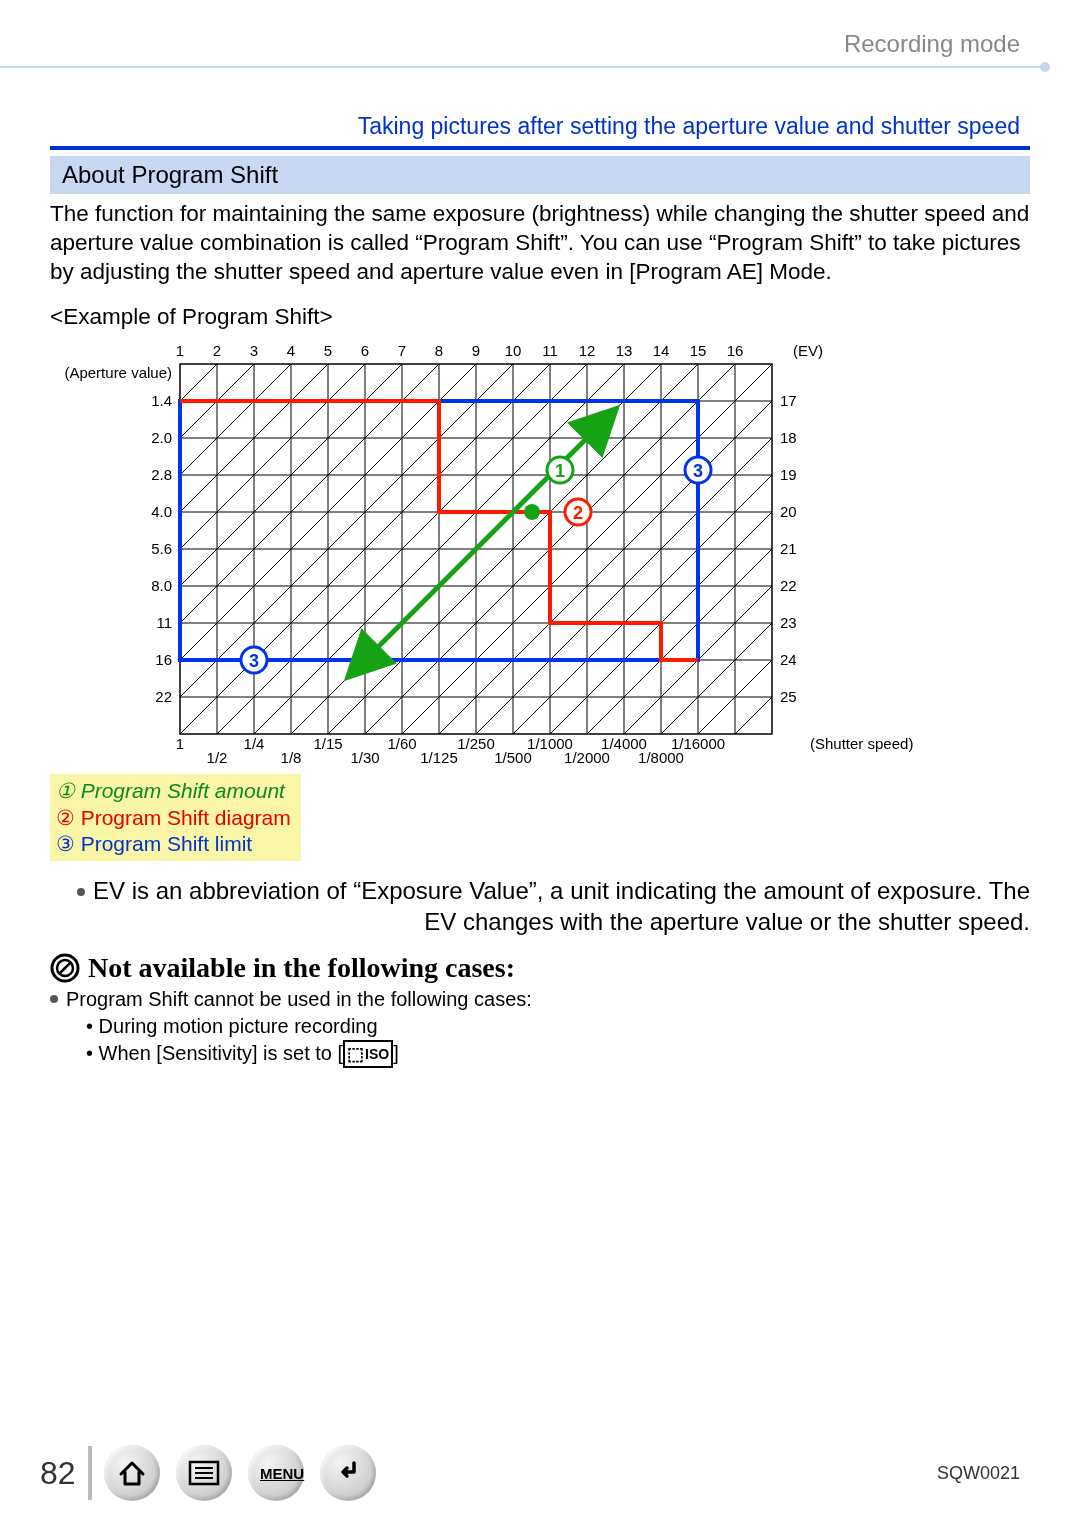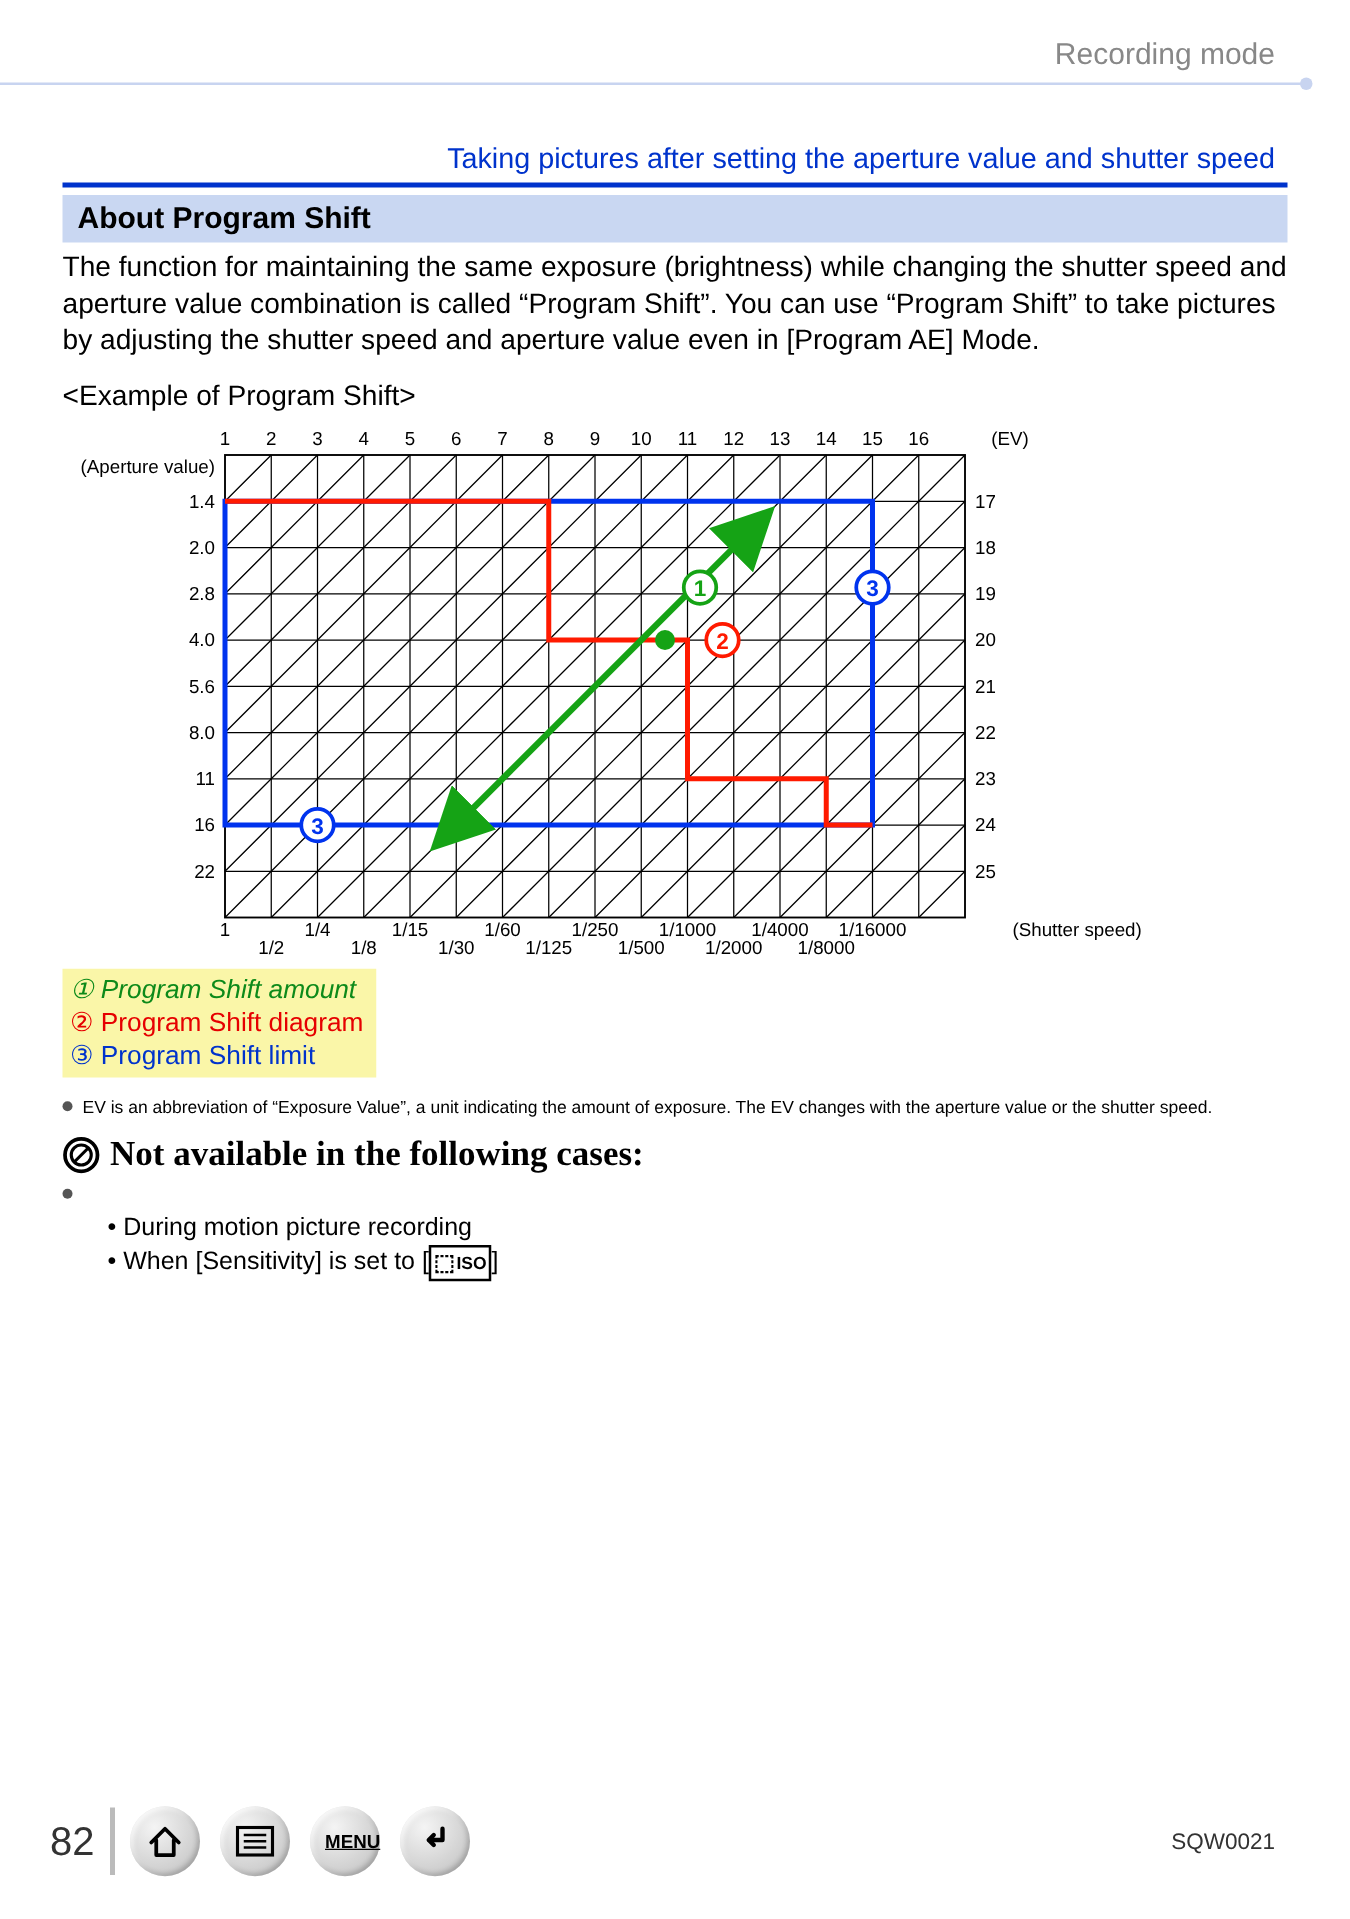--- a/index.html
+++ b/index.html
@@ -42,21 +42,21 @@
     color: #0033cc;
     font-size: 23px;
     margin-top: 45px;
     padding-right: 10px;
   }
   .title-rule{
     height:4px;background:#0033cc;margin-top:6px;margin-bottom:0;
   }
   .section-heading {
     background: #c9d7f2;
-    font-weight: bold;
+    font-weight: normal;
     font-size: 24px;
     padding: 5px 12px;
     margin-top: 6px;
   }
   .body-text {
     font-size: 22.5px;
     line-height: 1.28;
     margin-top: 6px;
   }
   .example-label {
@@ -71,23 +71,24 @@
     display: inline-block;
     padding: 4px 10px 4px 6px;
     margin-top: 6px;
     font-size: 21px;
     line-height: 1.25;
   }
   .lg-green { color: #0d8a1a; font-style: italic; }
   .lg-red { color: #e60000; }
   .lg-blue { color: #0033cc; }
   .bullet-note {
-    font-size: 14px;
+    font-size: 24px;
     line-height: 1.3;
     margin-top: 14px;
+    text-align: right;
   }
   .bullet-note .dot{
     display:inline-block;width:8px;height:8px;border-radius:50%;background:#555;vertical-align:middle;margin-right:8px;margin-top:-2px;
   }
   .na-heading {
     font-weight: bold;
     font-size: 28px;
     margin-top: 14px;
     display:flex;align-items:center;font-family:Liberation Serif, serif;
   }
@@ -307,21 +308,21 @@
   <div class="na-heading">
     <svg width="30" height="30" viewBox="0 0 30 30">
       <circle cx="15" cy="15" r="13" fill="none" stroke="#000" stroke-width="3"></circle>
       <circle cx="15" cy="15" r="8" fill="none" stroke="#000" stroke-width="2.5"></circle>
       <line x1="9" y1="21" x2="21" y2="9" stroke="#000" stroke-width="2.5"></line>
     </svg>
     <span>Not available in the following cases:</span>
   </div>
 
   <div class="sub-list">
-    <div><span class="dot"></span></div>
+    <div><span class="dot"></span><span>Program Shift cannot be used in the following cases:</span></div>
     <div class="sub">• <span>During motion picture recording</span></div>
     <div class="sub">• <span>When [Sensitivity] is set to [</span><span class="iso-icon">
           <span class="i">⬚</span>
           <span>ISO</span>
         </span><span>]</span></div>
   </div>
 
   <div class="footer">
     <span class="page-num">82</span>
     <span class="vline"></span>

